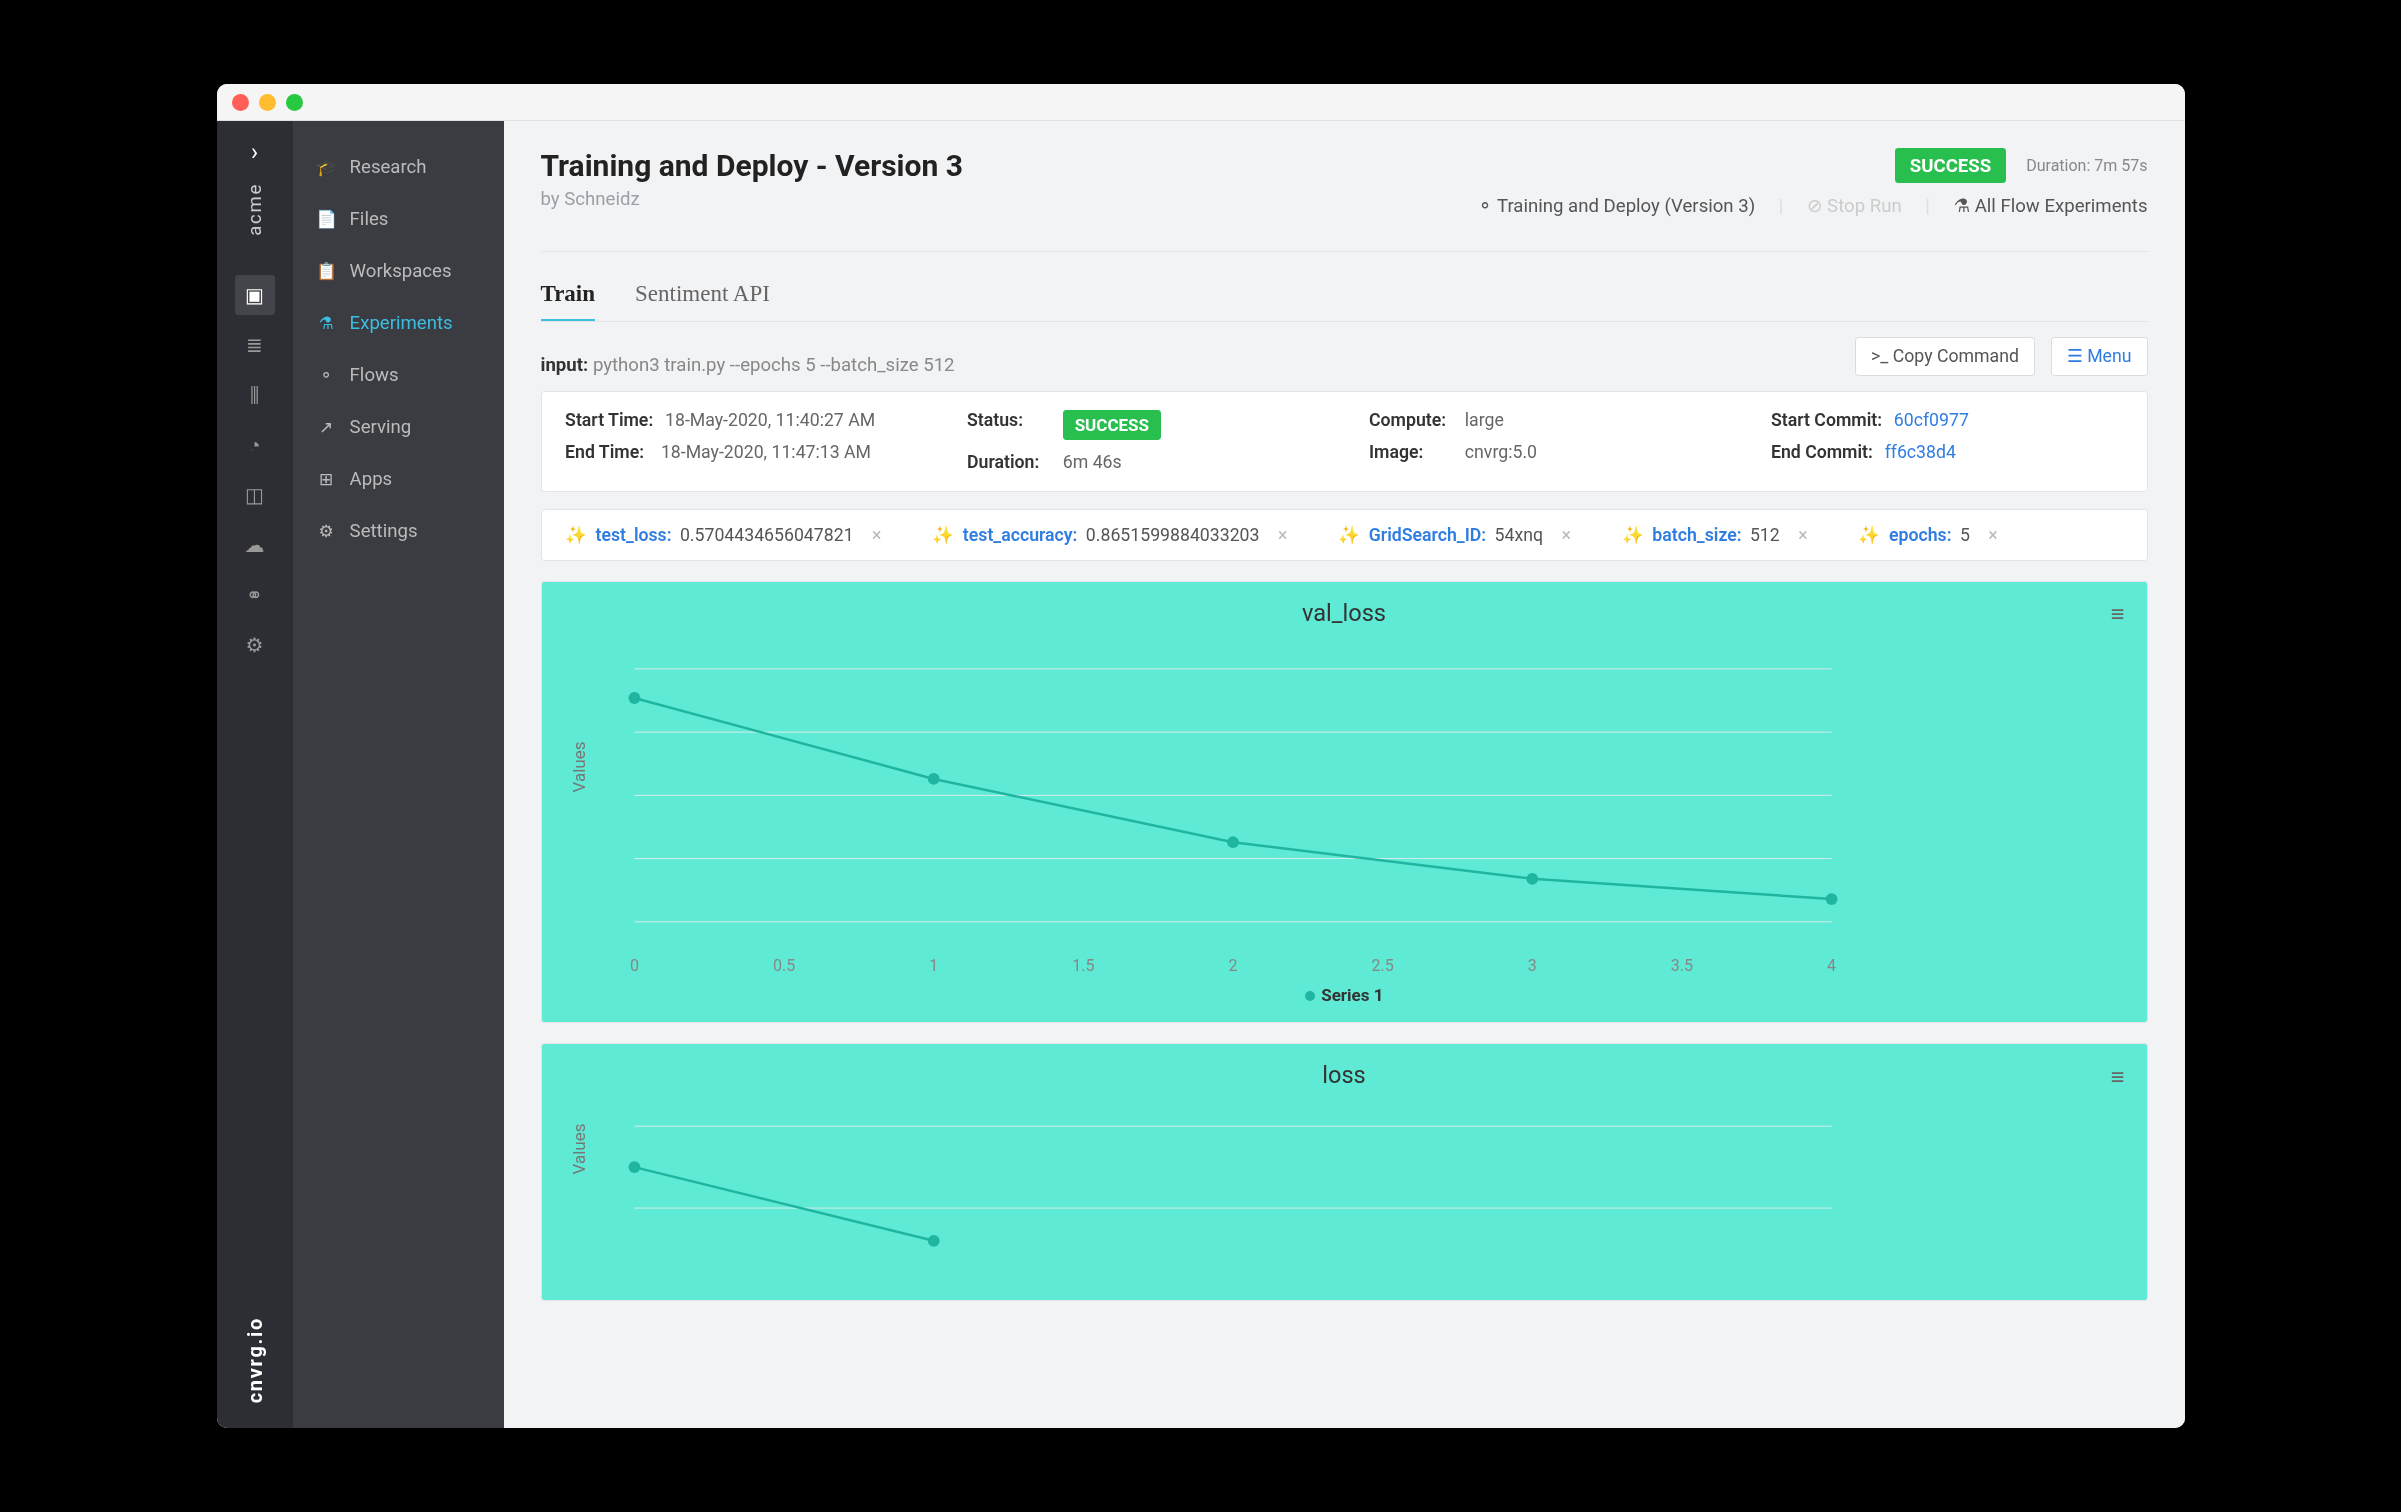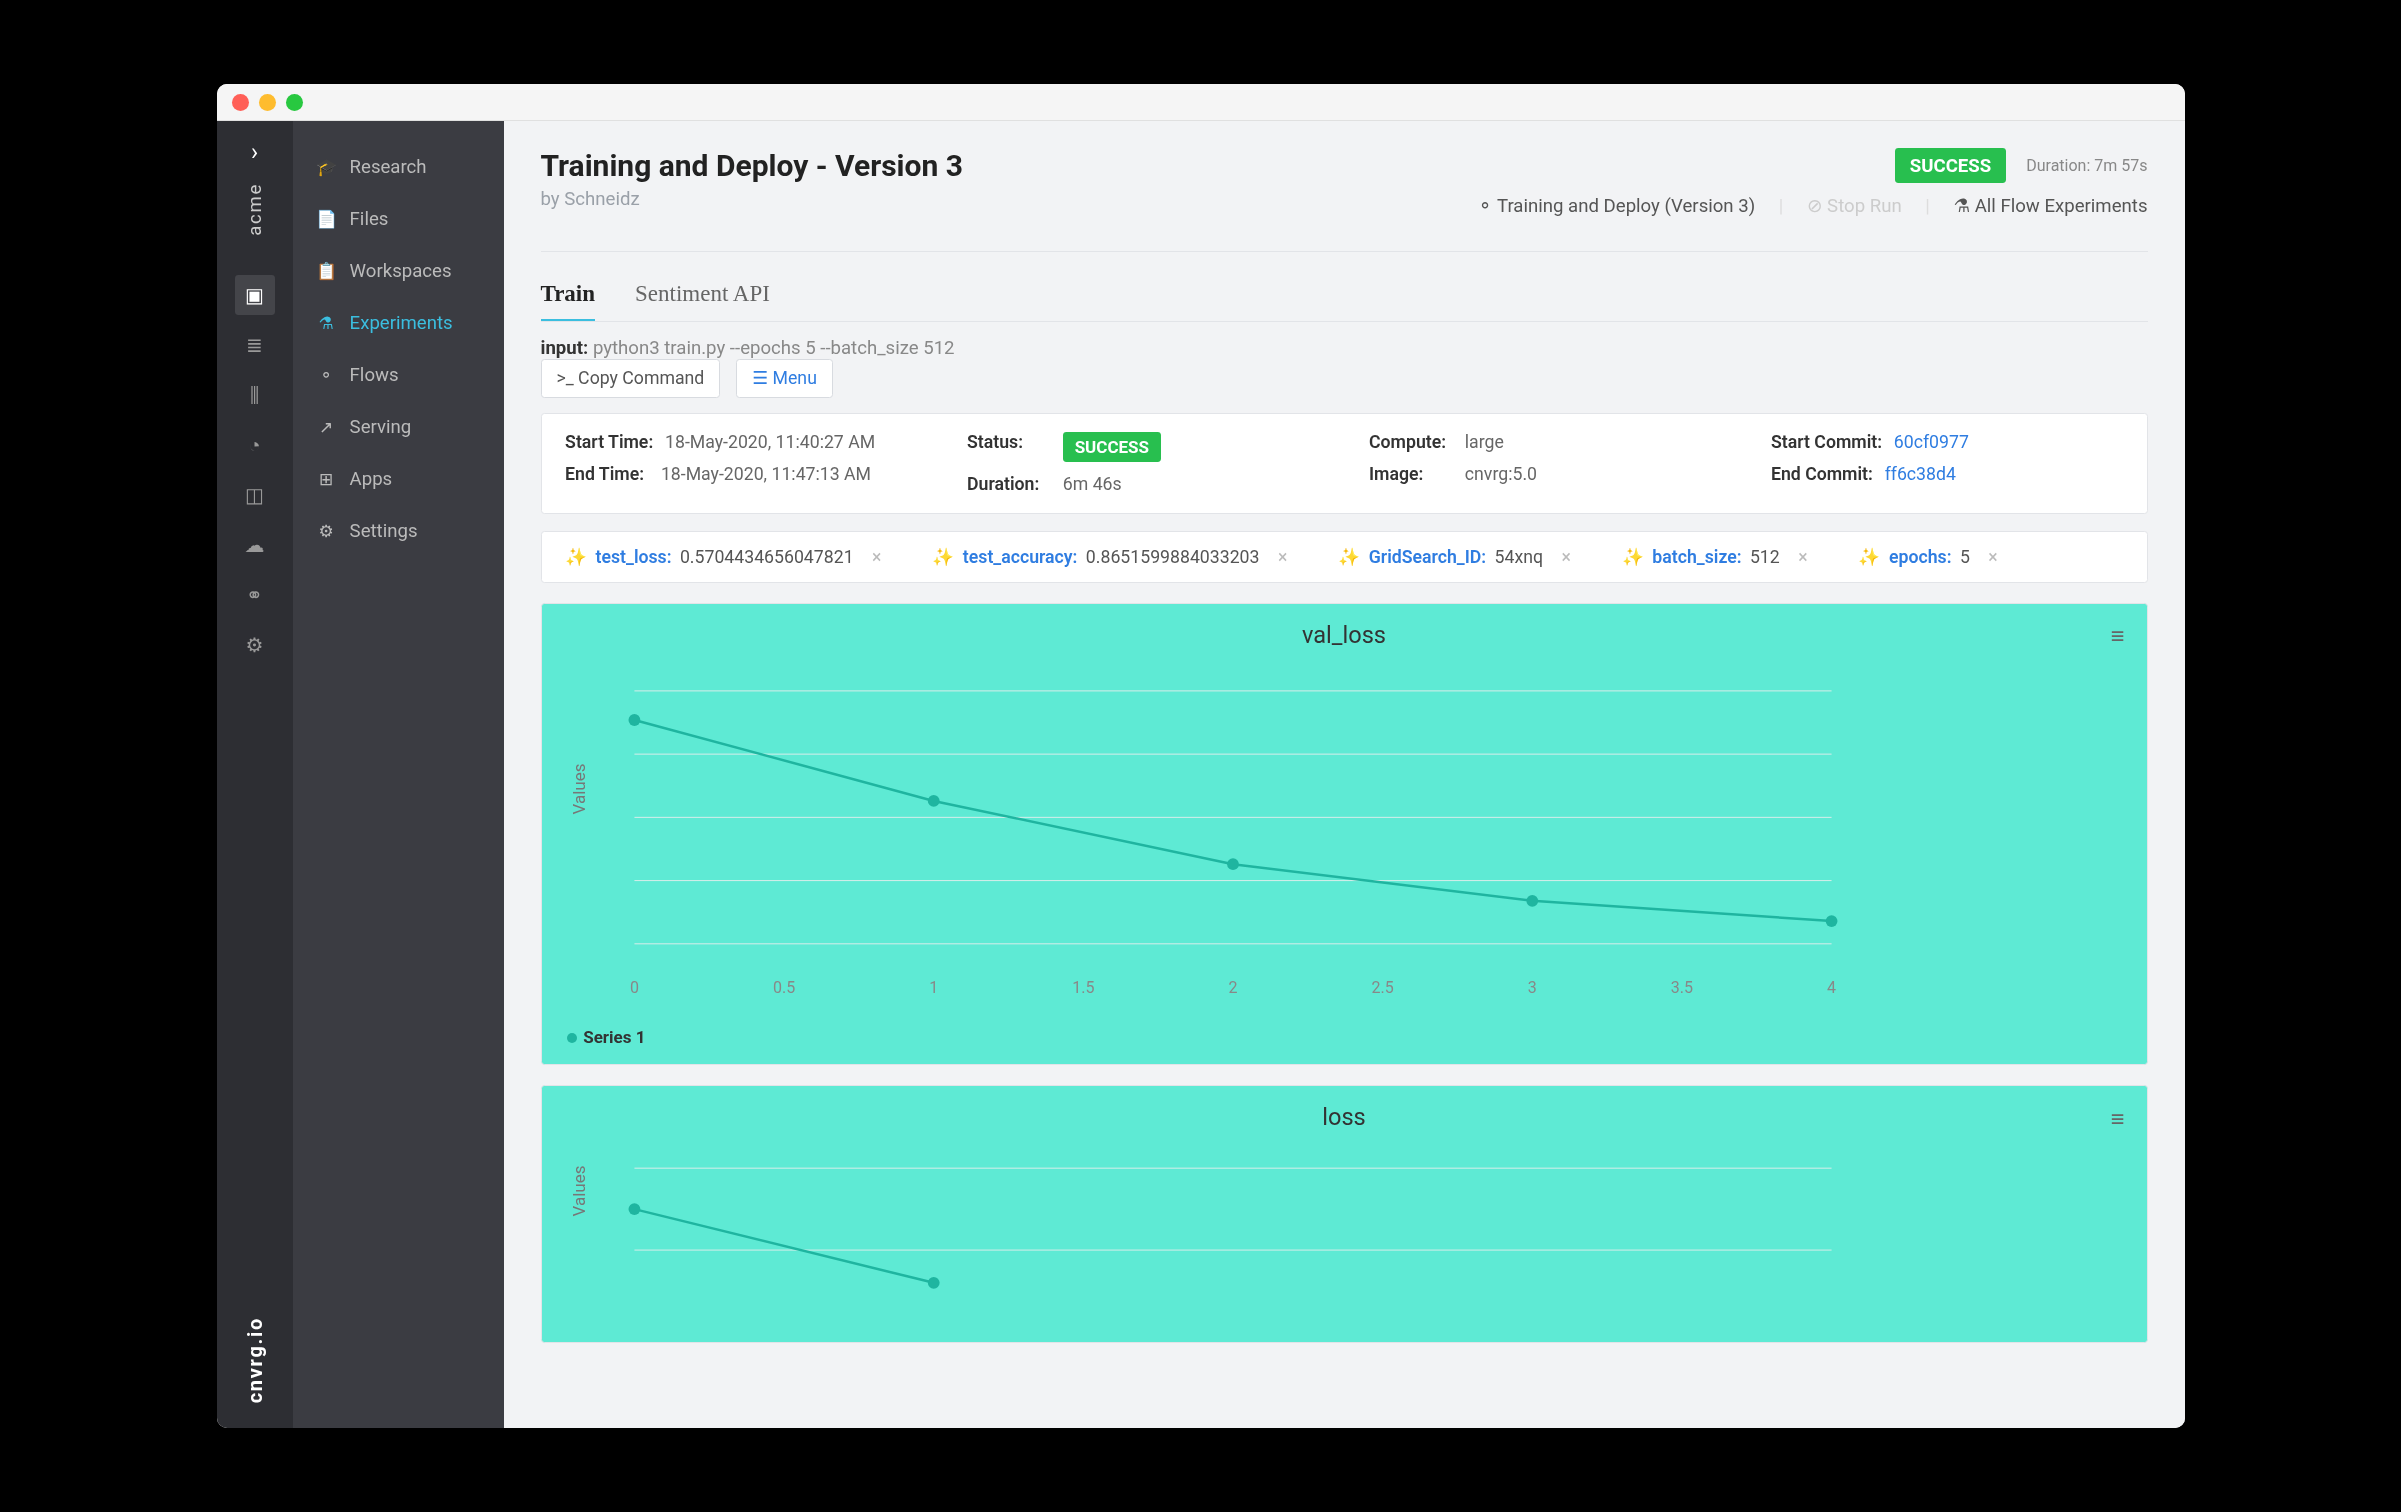--- a/index.html
+++ b/index.html
@@ -27,21 +27,21 @@
 .header-right { display:flex; flex-direction:column; align-items:flex-end; gap:11.8px;}
 .header-right .row1 { display:flex; align-items:center; gap:20px;}
 .badge-success { background:#28bf4f; color:#fff; padding:6.7px 15px; border-radius:3.4px; font-size:18.6px; font-weight:700;}
 .dur { color:#888; font-size:16px;}
 .header-right .row2 { display:flex; align-items:center; gap:23.6px; font-size:18.6px; color:#555;}
 .header-right .row2 .sep { color:#ddd;}
 .header-right .disabled { color:#ccc;}
 .tabs { display:flex; gap:40px; margin-top:17px; border-bottom:0.8px solid #e2e4e8;}
 .tab { padding:11.8px 0; font-size:23px; color:#666; cursor:pointer;font-family:Liberation Serif, serif;}
 .tab.active { color:#222; font-weight:700; border-bottom:2.5px solid #3bbedf;}
-.cmdrow { display:flex; justify-content:space-between; align-items:flex-start; padding:15px 0;flex-direction:column;}
+.cmdrow { display:flex; justify-content:space-between; align-items:flex-end; padding:15px 0;}
 .cmdrow .inp { font-size:18.6px; color:#888;}
 .cmdrow .inp b { color:#333; font-weight:700;}
 .cmdrow .btns { display:flex; gap:16px;}
 .btn { background:#fff; border:0.8px solid #d8dbe0; border-radius:3.4px; padding:8.4px 15px; font-size:17.7px; color:#555; cursor:pointer;}
 .btn.blue { color:#2f7de1;}
 .infobox { background:#fff; border:0.8px solid #e2e4e8; border-radius:3.4px; padding:18.6px 23.6px; display:flex; gap:50px;}
 .infocol { display:flex; flex-direction:column; gap:11.8px; flex:1;}
 .inforow { display:flex; gap:11.8px; font-size:17.7px;}
 .inforow .lbl { color:#333; font-weight:600; min-width:84px;}
 .inforow .val { color:#666;}
@@ -57,21 +57,21 @@
 .chart .title { text-align:center; font-size:23.6px; color:#333; margin-bottom:8.4px;}
 .chart .menu { position:absolute; right:22px; top:18.6px; font-size:23.6px; color:#666; cursor:pointer;}
 .plot { position:relative; margin-left:59px; margin-right:8.4px;}
 .ylabel { position:absolute; left:-47px; top:50%; transform: rotate(-90deg) translateX(50%); transform-origin:left; font-size:17px; color:#777;}
 svg { display:block; }
 .gridline { stroke:#eee; stroke-width:1;}
 .series-line { stroke:#1fb5a0; stroke-width:3; fill:none;}
 .series-pt { fill:#1fb5a0;}
 .ticklabel { font-size:19px; fill:#888; text-anchor:middle;}
 .yticklabel { font-size:19px; fill:#888; text-anchor:end;}
-.legend { font-size:17px; color:#333; margin-top:24px;}
+.legend { text-align:center; font-size:17px; color:#333; margin-top:4px;}
 .legend .dot2 { display:inline-block; width:10px; height:10px; background:#1fb5a0; border-radius:50%; margin-right:6.7px; vertical-align:middle;}
 </style>
 </head>
 <body>
 
 <div class="window">
   <div class="titlebar">
     <div class="dot red"></div>
     <div class="dot yellow"></div>
     <div class="dot green"></div>

